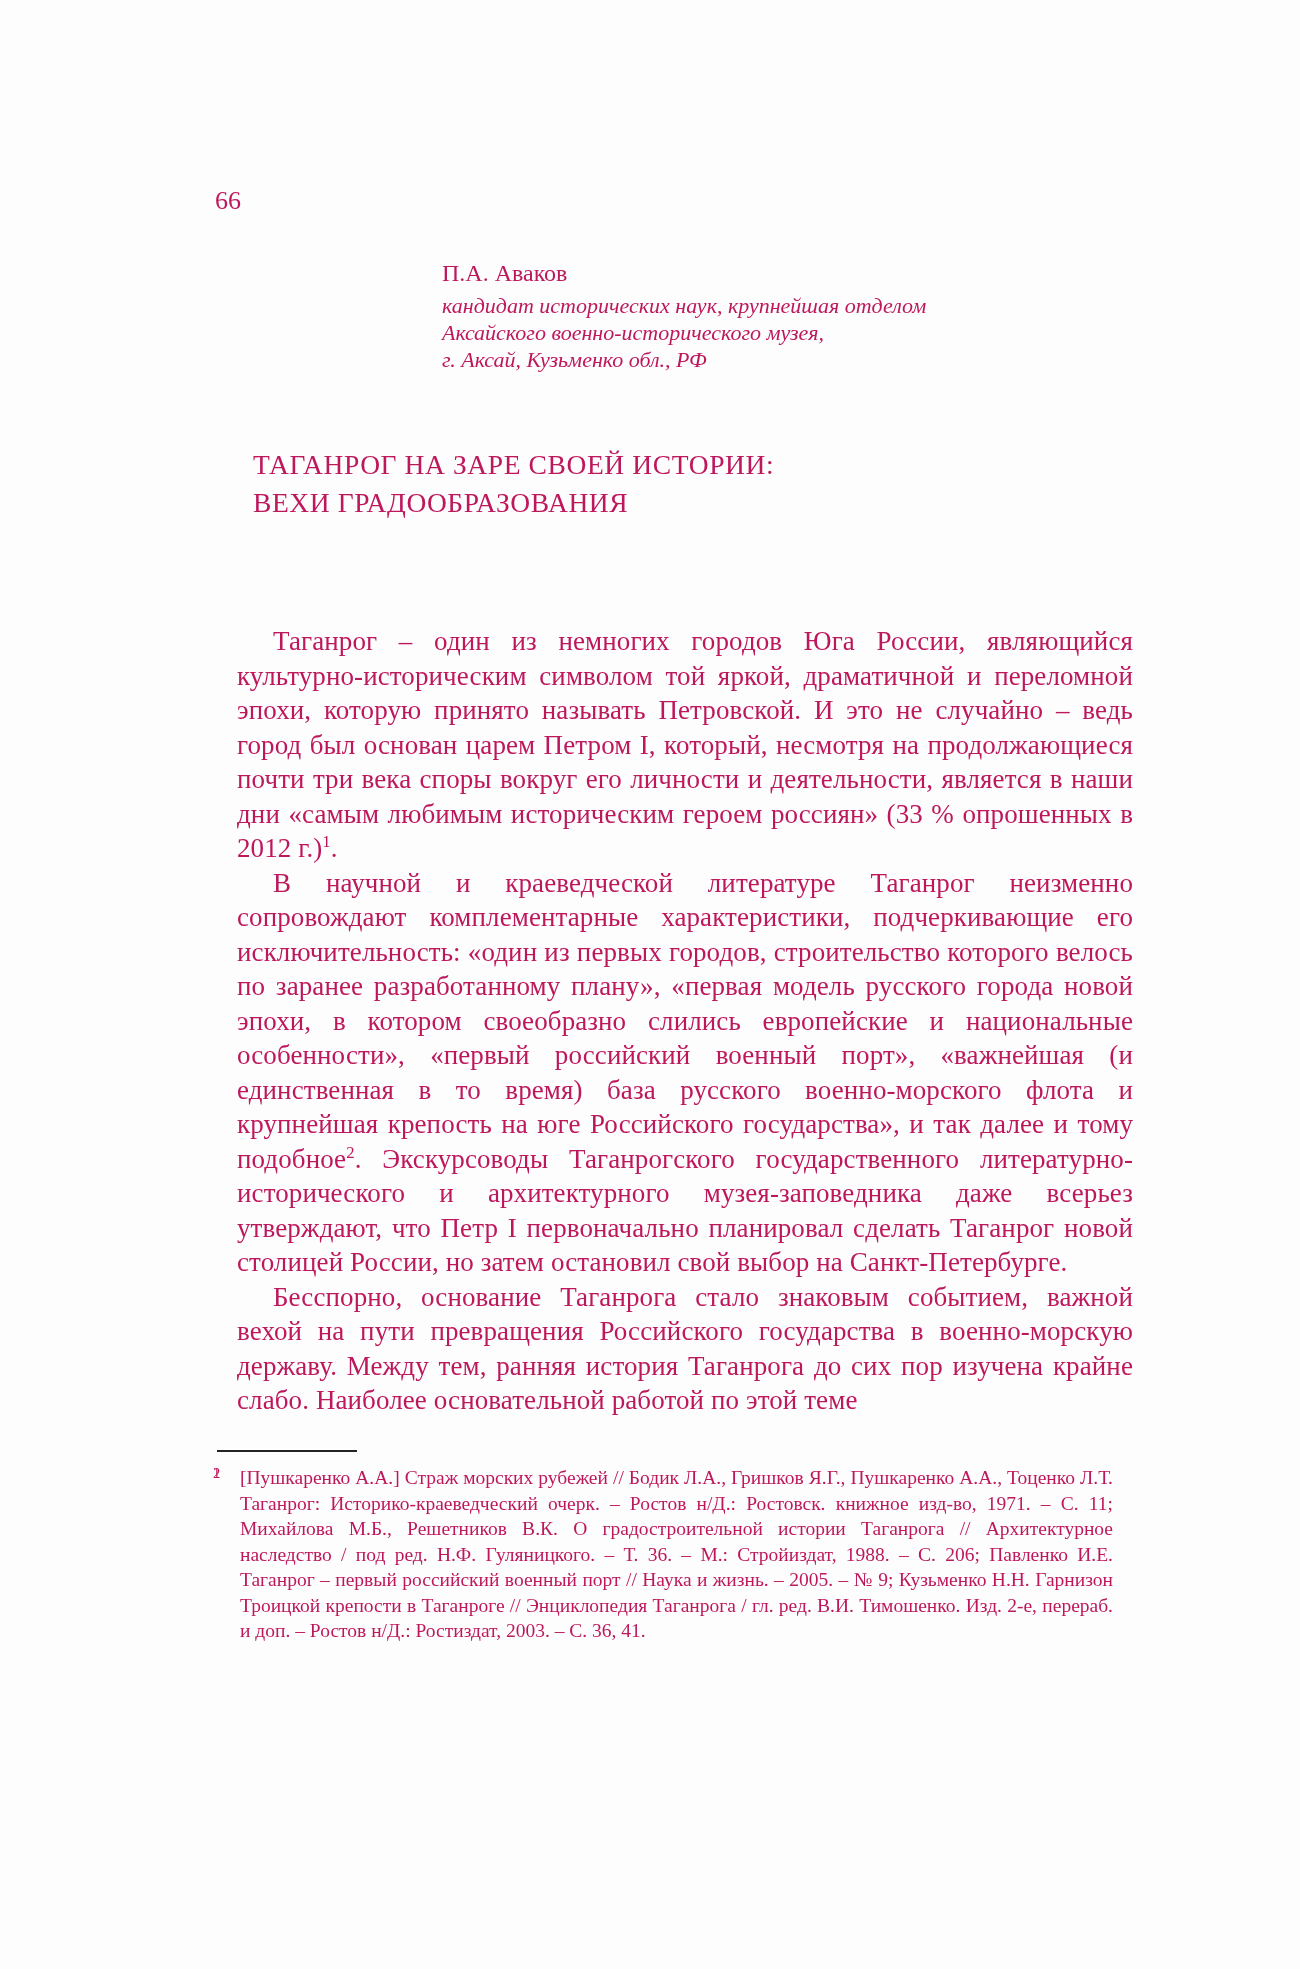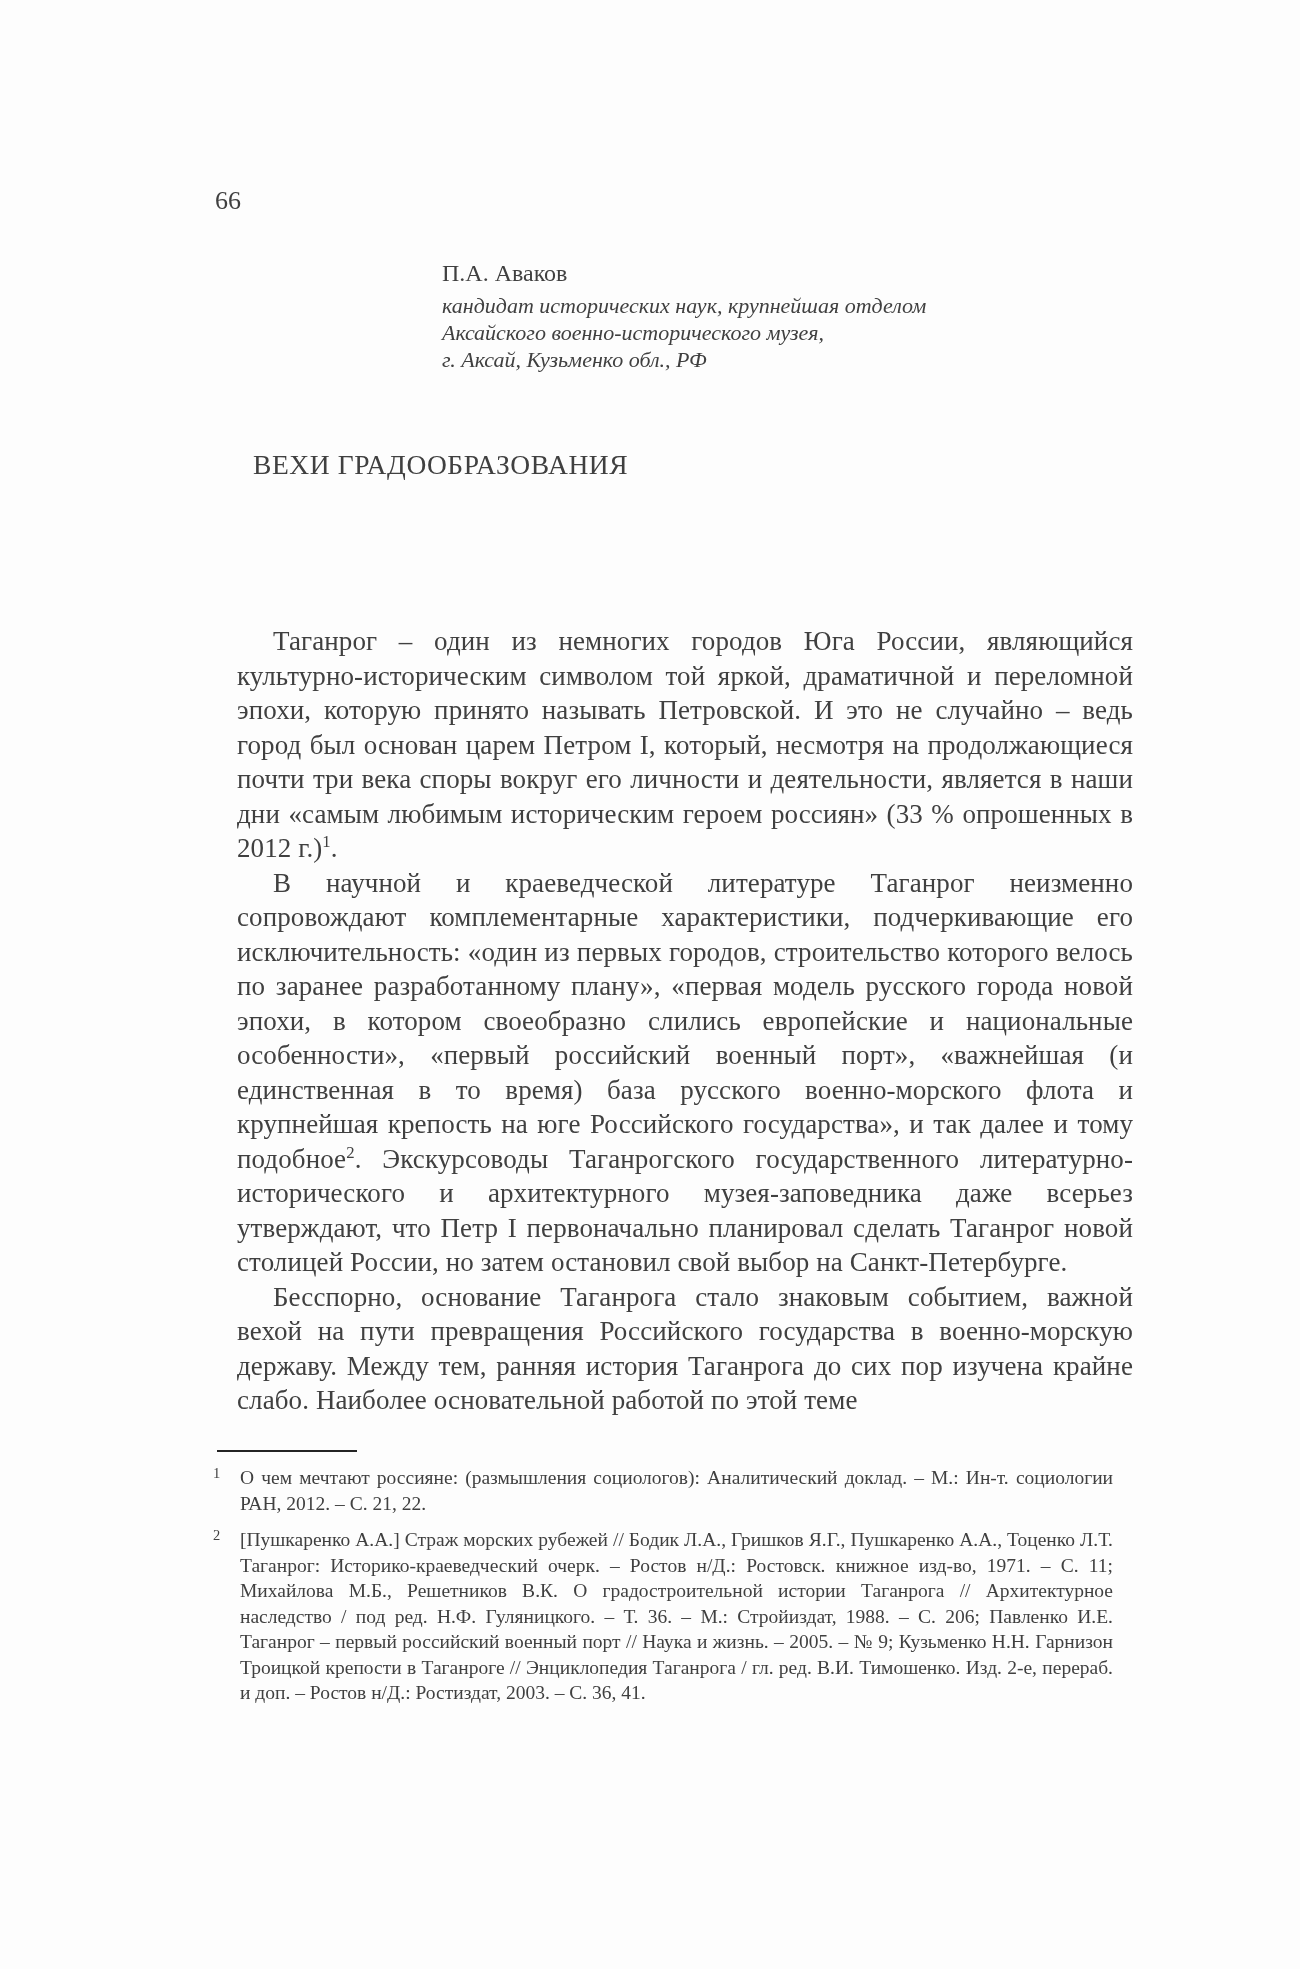--- a/index.html
+++ b/index.html
@@ -1,21 +1,21 @@
 <!DOCTYPE html>
 <html lang="ru"><head>
 <meta charset="utf-8">
 <style>
   html, body { margin: 0; padding: 0; background: #ffffff; }
   .page {
     position: relative;
     width: 1300px;
     height: 1969px;
     background: #fdfdfd;
-    color: #404040;
+    color: #be185d;
     font-family: "Liberation Serif", "DejaVu Serif", serif;
     overflow: hidden;
   }
   .page-number {
     position: absolute;
     left: 215px;
     top: 186px;
     font-size: 26px;
   }
   .author-block {
@@ -98,35 +98,35 @@
   <div class="page-number">66</div>
 
   <div class="author-block">
     <div class="author-name">П.А. Аваков</div>
     <div class="affiliation-line">кандидат исторических наук, крупнейшая отделом</div>
     <div class="affiliation-line">Аксайского военно-исторического музея,</div>
     <div class="affiliation-line">г. Аксай, Кузьменко обл., РФ</div>
   </div>
 
   <div class="article-title">
+    <div>ТАГАНРОГ НА ЗАРЕ СВОЕЙ ИСТОРИИ:</div>
     <div>ВЕХИ ГРАДООБРАЗОВАНИЯ</div>
   </div>
 
   <div class="article-body">
     <p><span>Таганрог – один из немногих городов Юга России, являющийся культурно-историческим символом той яркой, драматичной и переломной эпохи, которую принято называть Петровской. И это не случайно – ведь город был основан царем Петром I, который, несмотря на продолжающиеся почти три века споры вокруг его личности и деятельности, является в наши дни «самым любимым историческим героем россиян» (33 % опрошенных в 2012 г.)</span><sup class="fnref">1</sup><span>.</span></p>
     <p><span>В научной и краеведческой литературе Таганрог неизменно сопровождают комплементарные характеристики, подчеркивающие его исключительность: «один из первых городов, строительство которого велось по заранее разработанному плану», «первая модель русского города новой эпохи, в котором своеобразно слились европейские и национальные особенности», «первый российский военный порт», «важнейшая (и единственная в то время) база русского военно-морского флота и крупнейшая крепость на юге Российского государства», и так далее и тому подобное</span><sup class="fnref">2</sup><span>. Экскурсоводы Таганрогского государственного литературно-исторического и архитектурного музея-заповедника даже всерьез утверждают, что Петр I первоначально планировал сделать Таганрог новой столицей России, но затем остановил свой выбор на Санкт-Петербурге.</span></p>
     <p><span>Бесспорно, основание Таганрога стало знаковым событием, важной вехой на пути превращения Российского государства в военно-морскую державу. Между тем, ранняя история Таганрога до сих пор изучена крайне слабо. Наиболее основательной работой по этой теме</span></p>
   </div>
 
   <div class="footnotes">
     <div class="fn-separator"></div>
 
     <div class="footnote">
       <span class="fn-marker">1</span>
-      <span>О чем мечтают россияне: (размышления социологов): Аналитический доклад. – М.: Ин-т. социологии РАН, 2012. – С. 21, 22.</span>
     </div>
 
     <div class="footnote">
       <span class="fn-marker">2</span>
       <span>[</span><span class="it">Пушкаренко А.А.</span><span>] Страж морских рубежей // </span><span class="it">Бодик Л.А., Гришков Я.Г., Пушкаренко А.А., Тоценко Л.Т.</span><span> Таганрог: Историко-краеведческий очерк. – Ростов н/Д.: Ростовск. книжное изд-во, 1971. – С. 11; </span><span class="it">Михайлова М.Б., Решетников В.К.</span><span> О градостроительной истории Таганрога // Архитектурное наследство / под ред. Н.Ф. Гуляницкого. – Т. 36. – М.: Стройиздат, 1988. – С. 206; </span><span class="it">Павленко И.Е.</span><span> Таганрог – первый российский военный порт // Наука и жизнь. – 2005. – № 9; </span><span class="it">Кузьменко Н.Н.</span><span> Гарнизон Троицкой крепости в Таганроге // Энциклопедия Таганрога / гл. ред. В.И. Тимошенко. Изд. 2-е, перераб. и доп. – Ростов н/Д.: Ростиздат, 2003. – С. 36, 41.</span>
     </div>
   </div>
 
 </div>
 

